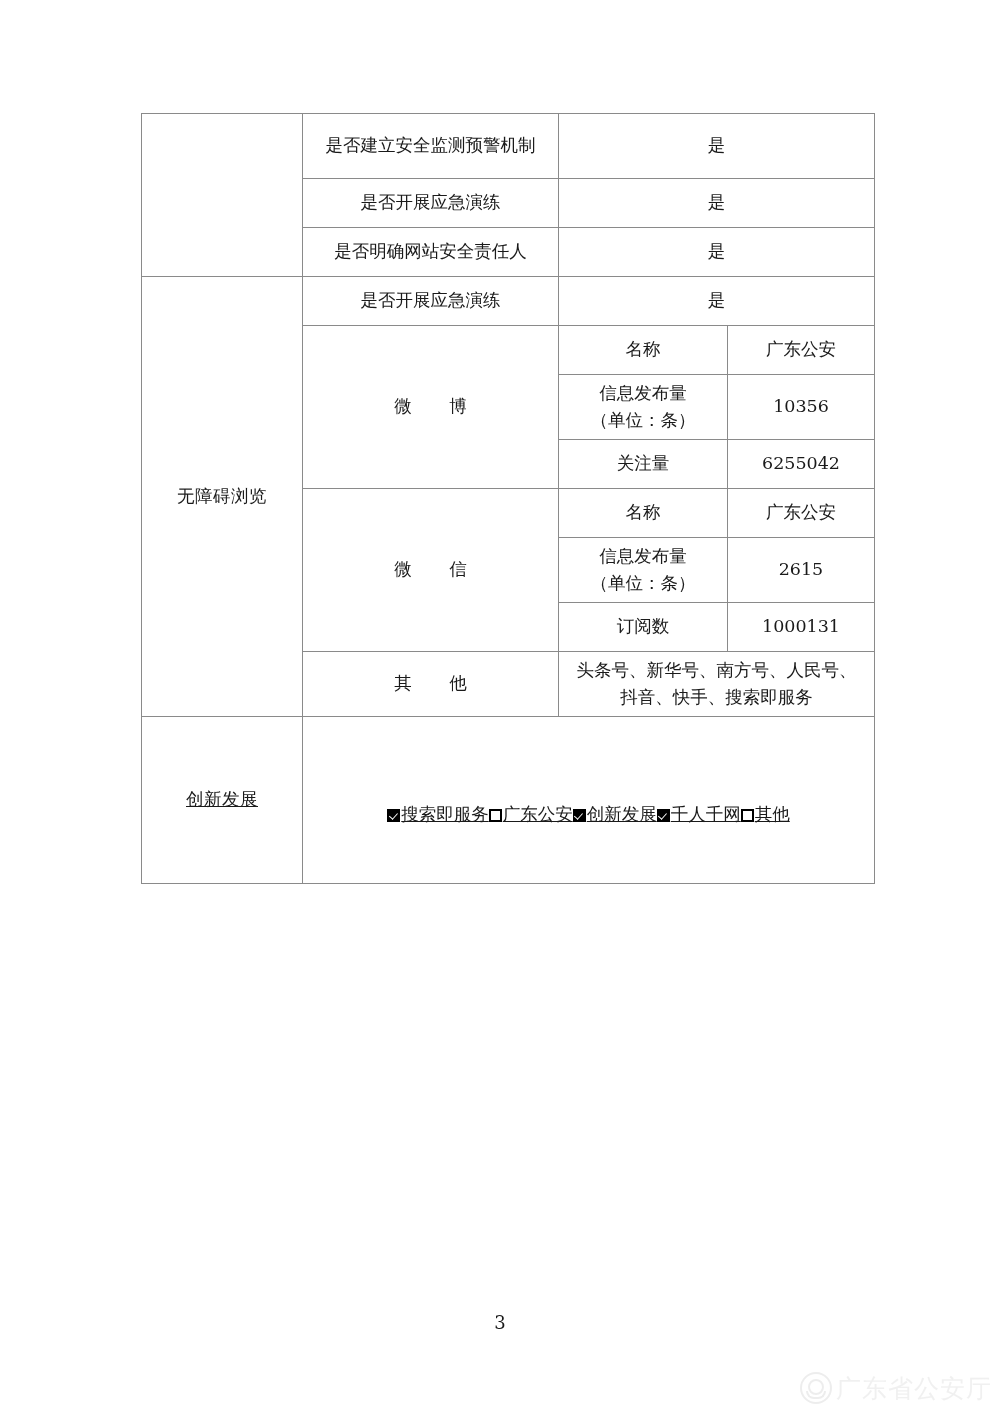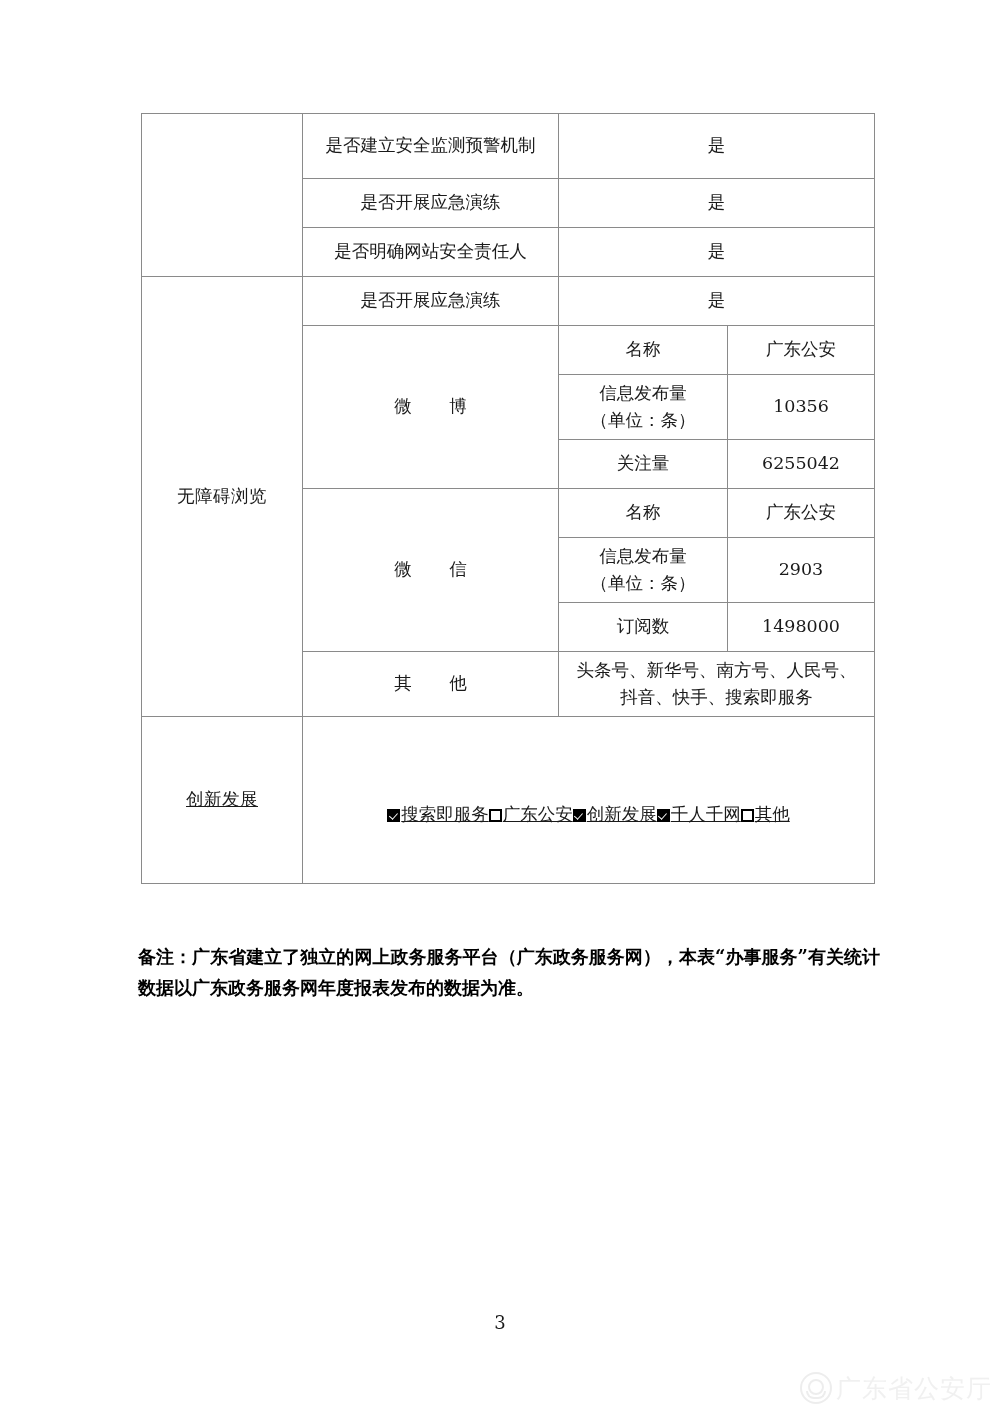--- a/index.html
+++ b/index.html
@@ -236,25 +236,25 @@
           <td>6255042</td>
         </tr>
 
         <tr class="h-row">
           <td rowspan="3" class="spaced">微　信</td>
           <td>名称</td>
           <td>广东公安</td>
         </tr>
         <tr class="tall">
           <td class="two-line"><span>信息发布量</span><br><span>（单位：条）</span></td>
-          <td>2903</td>
+          <td>2615</td>
         </tr>
         <tr class="h-row">
           <td>订阅数</td>
-          <td>1498000</td>
+          <td>1000131</td>
         </tr>
 
         <tr class="tall">
           <td class="spaced">其　他</td>
           <td colspan="2" class="other-list">头条号、新华号、南方号、人民号、抖音、快手、搜索即服务</td>
         </tr>
 
         <tr>
           <td class="cb-cell label-v">创新发展</td>
           <td colspan="3" class="cb-cell">
@@ -280,21 +280,20 @@
                   <span>其他</span>
               </span>
             </div>
           </td>
         </tr>
 
       </tbody>
     </table>
   </div>
 
-  <div class="note">备注：广东省建立了独立的网上政务服务平台（广东政务服务网），本表“办事服务”有关统计数据以广东政务服务网年度报表发布的数据为准。</div>
 
   <div class="pageno">3</div>
 
   <div class="watermark">
     <span class="wm-emblem"></span>
     <span class="wm-text">广东省公安厅</span>
   </div>
 
 </div>
 

